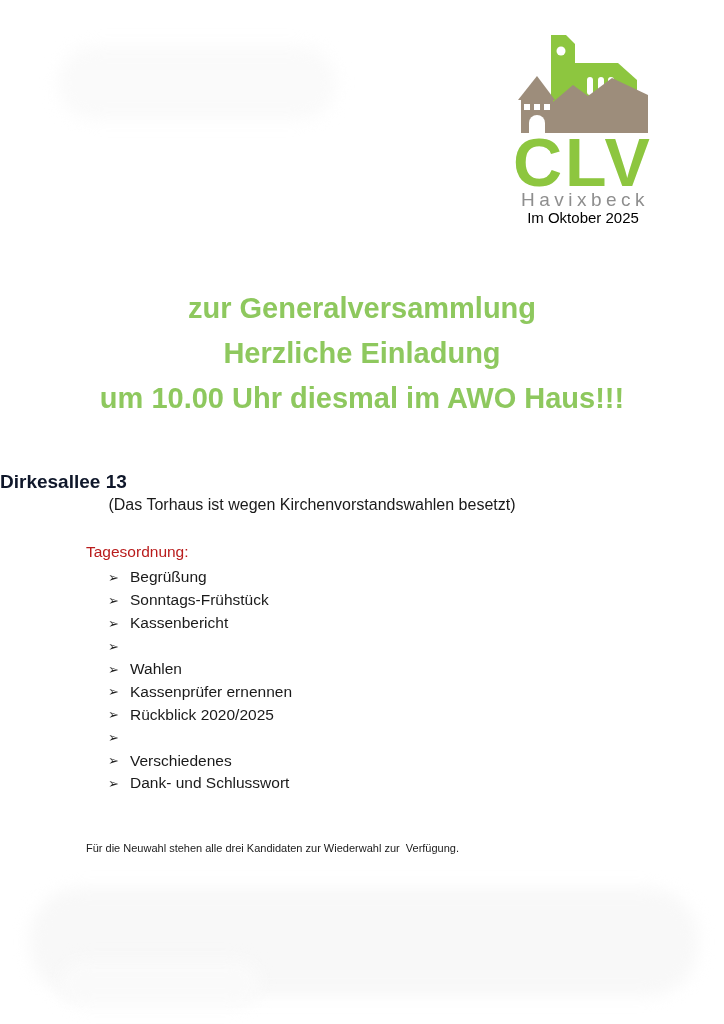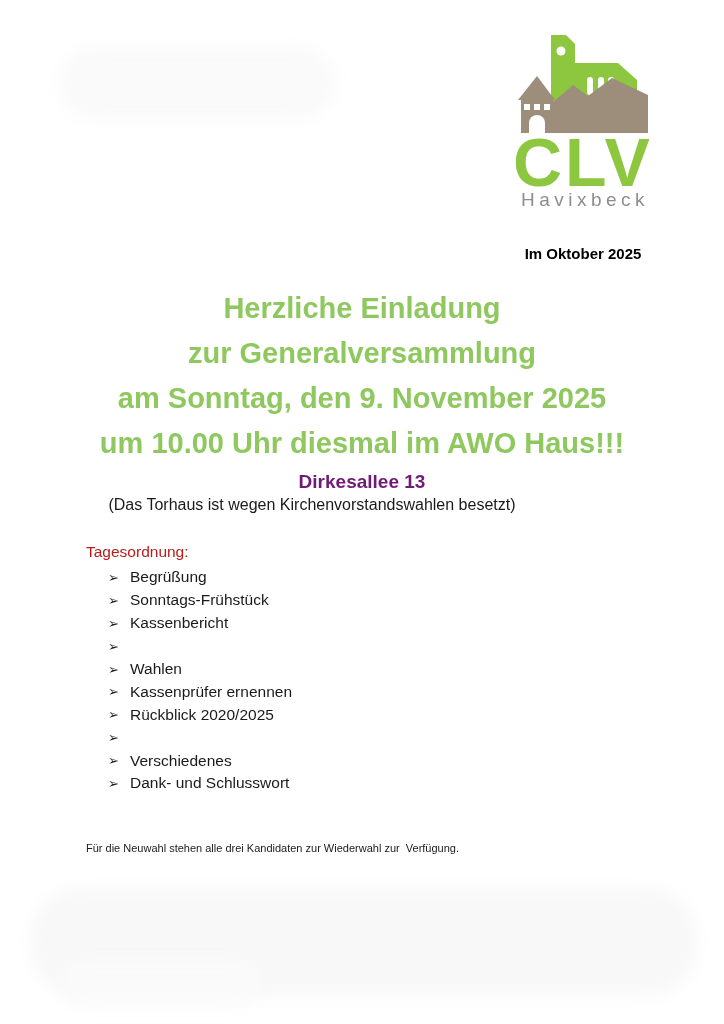--- a/index.html
+++ b/index.html
@@ -66,45 +66,43 @@
     letter-spacing: 4.5px;
     color: #8e8e8e;
     white-space: nowrap;
   }
   .issue-date {
     position: absolute;
     left: 503px; top: 209px;
     width: 160px;
     text-align: center;
     font-size: 15px;
-    font-weight: 700;
+    font-weight: 400;
     color: #000000;
     white-space: nowrap;
-    margin-top: 36px;
   }
 
   
   .headline {
     position: absolute;
     left: 0; top: 286px;
     width: 724px;
     text-align: center;
     font-size: 29px;
     font-weight: 700;
     line-height: 45px;
     color: #8ec85e;
   }
   .address-line {
     position: absolute;
     left: 0; top: 471px;
     width: 724px;
-    text-align: center;
     font-size: 19px;
     font-weight: 700;
-    color: #701a75;
+    color: #0f172a;
   }
   .venue-note {
     position: absolute;
     left: 0; top: 496px;
     width: 624px;
     text-align: center;
     font-size: 16px;
     color: #1a1a1a;
   }
 
@@ -169,23 +167,22 @@
   <rect x="17" y="71" width="6" height="6" fill="#ffffff"></rect>
   <rect x="27" y="71" width="6" height="6" fill="#ffffff"></rect>
   <path d="M12,100 L12,90 A8,8 0 0 1 28,90 L28,100 Z" fill="#ffffff"></path>
 </svg>
 
 <div class="logo-acronym">CLV</div>
 <div class="logo-location">Havixbeck</div>
 <div class="issue-date">Im Oktober 2025</div>
 
 <div class="headline">
+  <div>zur Generalversammlung</div>
   <div>Herzliche Einladung</div>
-  <div>zur Generalversammlung</div>
-  <div>am Sonntag, den 9. November 2025</div>
   <div>um 10.00 Uhr diesmal im AWO Haus!!!</div>
 </div>
 
 <div class="address-line">Dirkesallee 13</div>
 <div class="venue-note">(Das Torhaus ist wegen Kirchenvorstandswahlen besetzt)</div>
 
 <div class="agenda-heading">Tagesordnung:</div>
 
 <ul class="agenda-list">
   <li>

